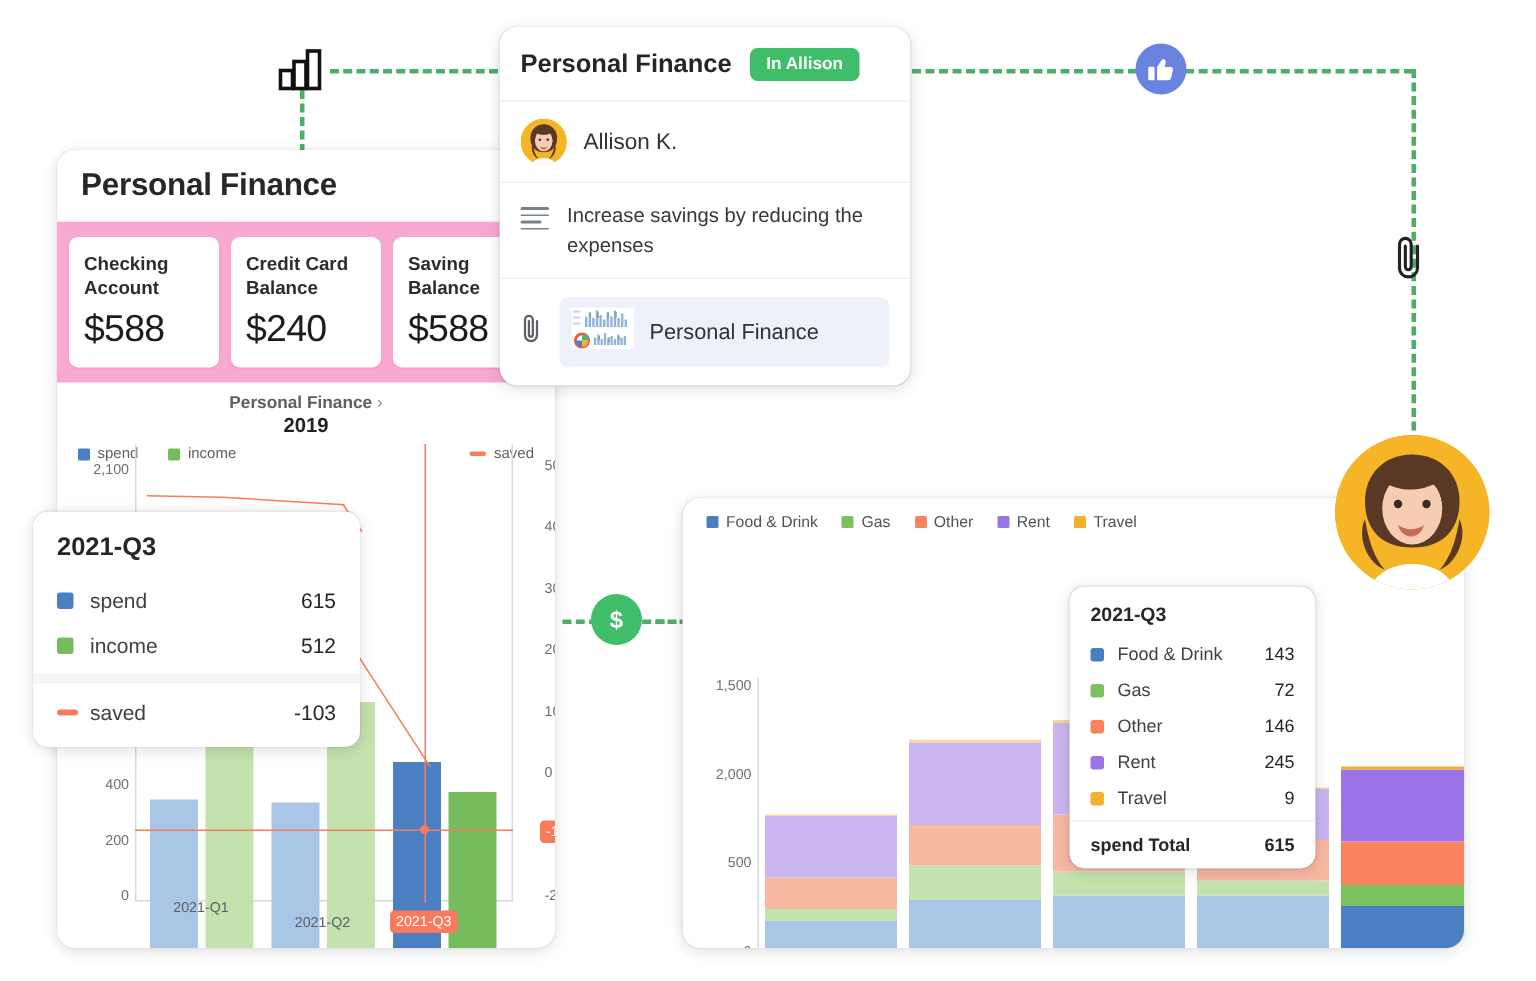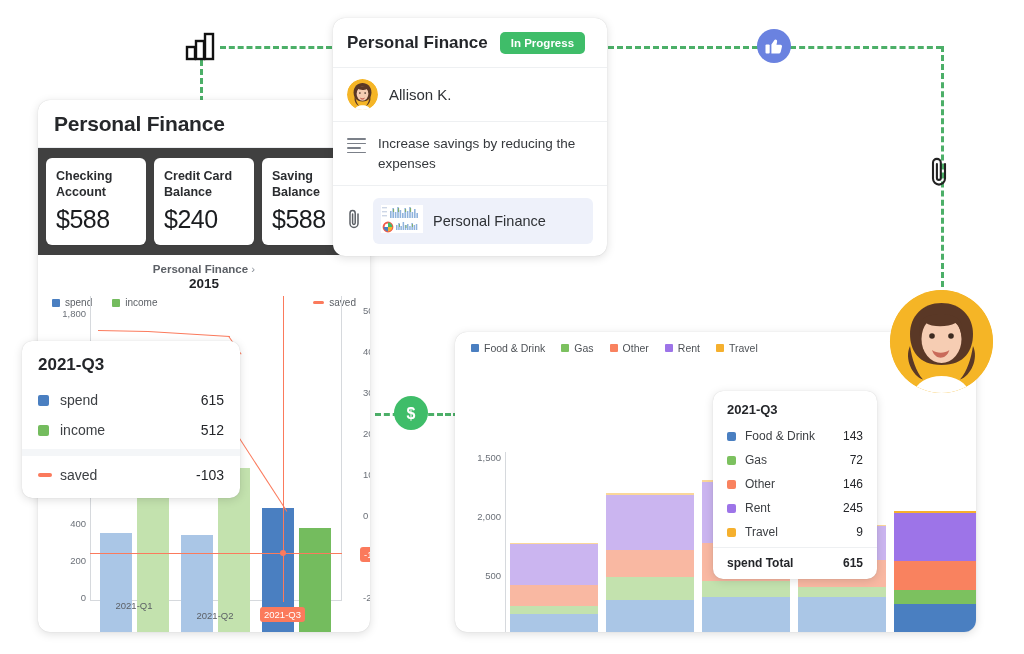--- a/index.html
+++ b/index.html
@@ -30,21 +30,21 @@
   
   #dashboard-card { left: 38px; top: 100px; width: 332px; height: 532px; overflow: hidden; }
   #dash-header {
     height: 48px; display: flex; align-items: center; justify-content: space-between;
     padding: 0 14px 0 16px; border-bottom: 1px solid #eceef1;
   }
   #dash-title { font-size: 21px; font-weight: bold; color: #26282b; letter-spacing: -.2px; }
   .kebab { display: flex; flex-direction: column; gap: 3px; align-items: center; padding: 4px; cursor: pointer; }
   .kebab i { width: 3px; height: 3px; border-radius: 50%; background: #7b8089; display: block; }
 
-  #kpi-row { display: flex; gap: 8px; padding: 10px 8px; background: #404040; }
+  #kpi-row { display: flex; gap: 8px; padding: 10px 8px; background: #f9a8d4; }
   .kpi {
     flex: 1; background: #fff; border-radius: 6px; padding: 10px 10px 11px 10px;
     box-shadow: 0 1px 2px rgba(0,0,0,.07);
   }
   .kpi-label { font-size: 12.5px; font-weight: bold; color: #2b2d30; line-height: 1.28; }
   .kpi-value { font-size: 25px; font-weight: normal; color: #1a1c1f; margin-top: 5px; letter-spacing: -.5px; }
 
   #dash-sub { padding: 8px 14px 0 14px; text-align: center; }
   #crumb { font-size: 11.5px; font-weight: bold; color: #5c6066; }
   #crumb .chev { color: #8a9099; font-weight: normal; }
@@ -165,41 +165,41 @@
         <div class="kpi-label">Saving Balance</div>
         <div class="kpi-value">$588</div>
       </div>
     </div>
 
     <div id="dash-sub">
       <div id="crumb">
         <span>Personal Finance</span>
         <span class="chev">›</span>
       </div>
-      <div id="crumb-year">2015</div>
+      <div id="crumb-year">2019</div>
     </div>
 
     <div id="legend-row">
       <div class="lg">
         <span class="sw" style="background:#4a7fc1"></span>
         <span>spend</span>
       </div>
       <div class="lg">
         <span class="sw" style="background:#74bc5e"></span>
         <span>income</span>
       </div>
       <div class="lg" id="legend-right">
         <span class="dash"></span>
         <span>saved</span>
       </div>
     </div>
 
     <div id="plot">
 
-      <div class="ytick" style="left:0; top:-80px; width:48px;">1,800</div>
+      <div class="ytick" style="left:0; top:-80px; width:48px;">2,100</div>
       <div class="ytick" style="left:0; top:-43px; width:48px;">1,600</div>
       <div class="ytick" style="left:0; top:130px; width:48px;">400</div>
       <div class="ytick" style="left:0; top:167px; width:48px;">200</div>
       <div class="ytick" style="left:0; top:204px; width:48px;">0</div>
 
       <div class="ytick-r" style="left:325px; top:-83px;">500</div>
       <div class="ytick-r" style="left:325px; top:-42px;">400</div>
       <div class="ytick-r" style="left:325px; top:-1px;">300</div>
       <div class="ytick-r" style="left:325px; top:40px;">200</div>
       <div class="ytick-r" style="left:325px; top:81px;">100</div>
@@ -253,21 +253,21 @@
     <div class="tt-row">
       <span class="dash"></span>
       <span>saved</span>
       <span class="val">-103</span>
     </div>
   </div>
 
   <div class="card" id="task-card">
     <div id="task-head">
       <div id="task-title">Personal Finance</div>
-      <div id="task-badge">In Progress</div>
+      <div id="task-badge">In Allison</div>
     </div>
 
     <div id="task-assignee">
       <div class="avatar-sm">
         <svg viewBox="0 0 40 40" width="31" height="31">
           <circle cx="20" cy="20" r="20" fill="#f5b526"></circle>
           <path d="M20 34c-6 0-11 3.5-11 8h22c0-4.5-5-8-11-8z" fill="#ffffff"></path>
           <path d="M8.5 17c0-7 5-12 11.5-12S31.5 10 31.5 17c0 6-3 12-11.5 12S8.5 23 8.5 17z" fill="#5a3826"></path>
           <ellipse cx="20" cy="19" rx="7.6" ry="9.2" fill="#f6cdb3"></ellipse>
           <path d="M12.6 12c2.4-3.4 12.4-3.6 14.8 0 1 1.6 1 4.2.7 6.2-.4-3-1.4-4.6-2.4-5.4-3 1.6-8.6 1.8-11.6-.2-.9 1-1.5 2.8-1.8 5.6-.4-2-.7-4.6.3-6.2z" fill="#5a3826"></path>

